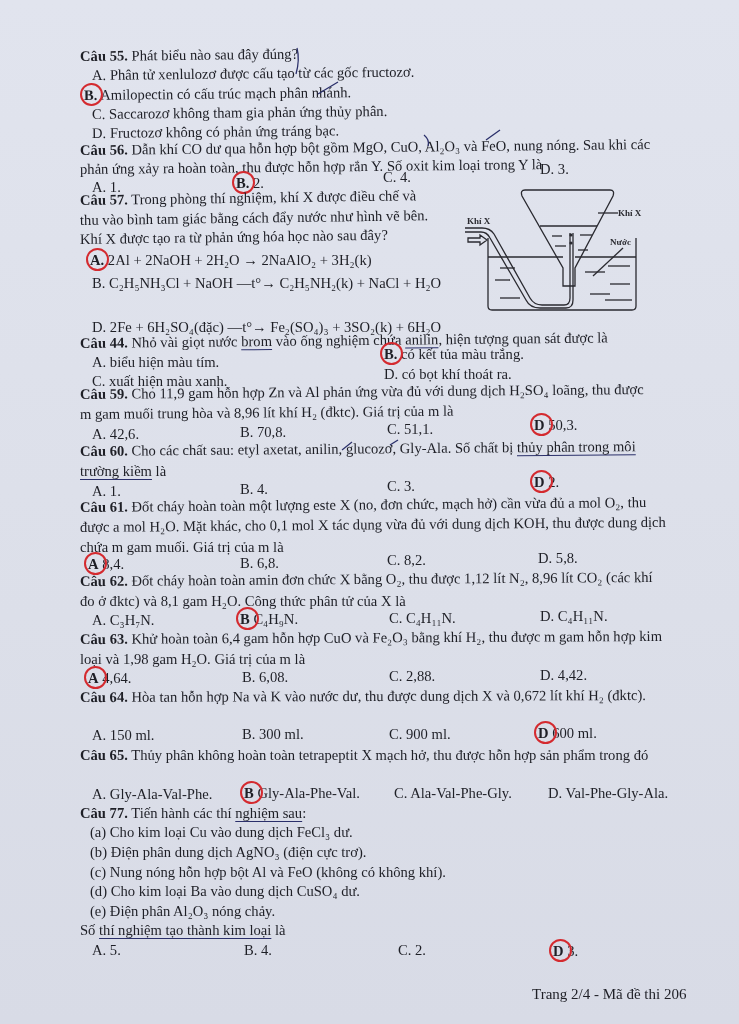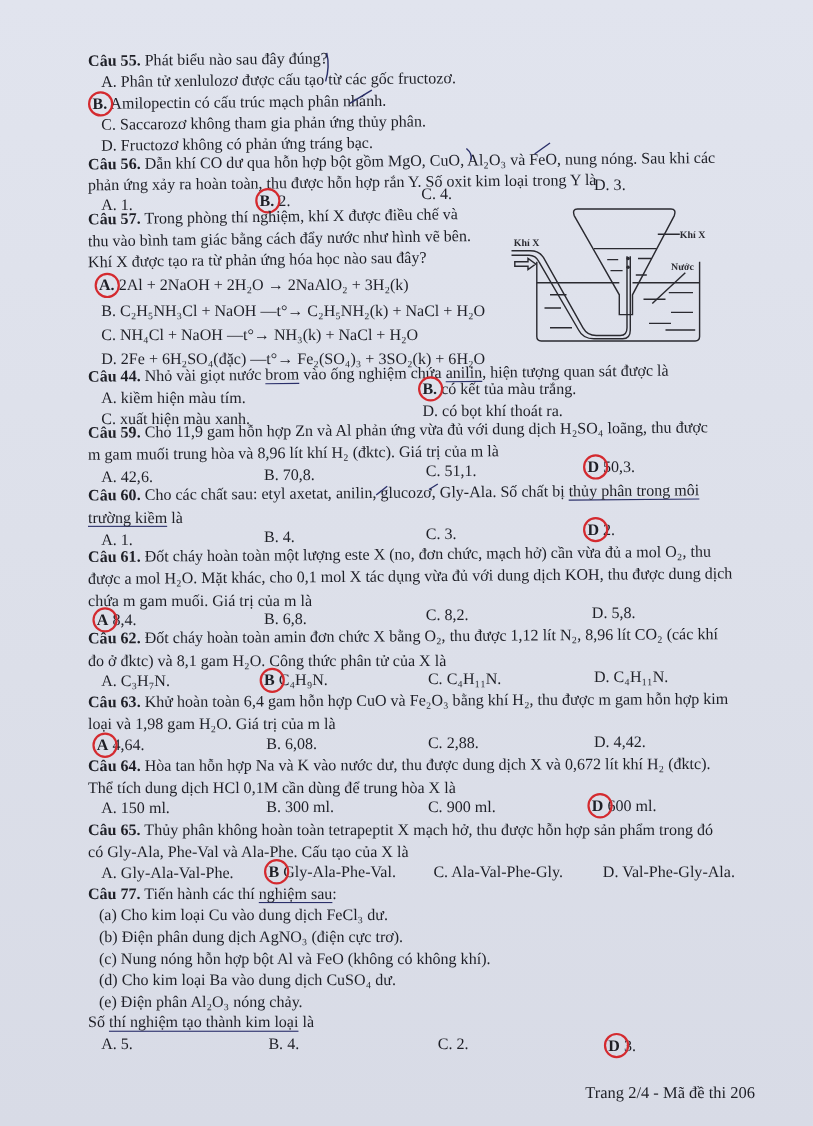--- a/index.html
+++ b/index.html
@@ -65,21 +65,20 @@
     <span class="b">Câu 57.</span>
     <span>Trong phòng thí nghiệm, khí X được điều chế và</span>
   </div>
   <div class="line" style="left:80px;top:211px;transform:rotate(-0.8deg)">thu vào bình tam giác bằng cách đẩy nước như hình vẽ bên.</div>
   <div class="line" style="left:80px;top:230px;transform:rotate(-0.8deg)">Khí X được tạo ra từ phản ứng hóa học nào sau đây?</div>
   <div class="line" style="left:90px;top:251px">
     <span class="circ lbl">A.</span>
     <span>2Al + 2NaOH + 2H₂O → 2NaAlO₂ + 3H₂(k)</span>
   </div>
   <div class="line" style="left:92px;top:274px">B. C₂H₅NH₃Cl + NaOH —t°→ C₂H₅NH₂(k) + NaCl + H₂O</div>
-  <div class="line" style="left:92px;top:296px">C. NH₄Cl + NaOH —t°→ NH₃(k) + NaCl + H₂O</div>
   <div class="line" style="left:92px;top:318px">D. 2Fe + 6H₂SO₄(đặc) —t°→ Fe₂(SO₄)₃ + 3SO₂(k) + 6H₂O</div>
 
   <div class="diagram">
     <svg width="200" height="130" viewBox="0 0 200 130">
       <g fill="none" stroke="#2a2a30" stroke-width="1.3">
 
         <path d="M65 2 L150 2 Q155 2 153 8 L115 80 L115 98 L103 98 L103 80 L62 8 Q60 2 65 2 Z"></path>
         <line x1="80" y1="38" x2="137" y2="38"></line>
 
         <path d="M28 50 L28 118 Q28 122 32 122 L172 122 Q176 122 176 118 L176 50"></path>
@@ -112,21 +111,21 @@
       <text x="158" y="28" font-size="9" font-family="Liberation Serif, serif" fill="#2a2a30" font-weight="bold">Khí X</text>
       <text x="7" y="36" font-size="9" font-family="Liberation Serif, serif" fill="#2a2a30" font-weight="bold">Khí X</text>
       <text x="150" y="57" font-size="9" font-family="Liberation Serif, serif" fill="#2a2a30" font-weight="bold">Nước</text>
     </svg>
   </div>
 
   <div class="line" style="left:80px;top:334px;transform:rotate(-0.6deg)">
     <span class="b">Câu 44.</span>
     <span>Nhỏ vài giọt nước </span><span class="ul">brom</span><span> vào ống nghiệm chứa </span><span class="ul">anilin</span><span>, hiện tượng quan sát được là</span>
   </div>
-  <div class="opt" style="left:92px;top:353px">A. kiềm hiện màu tím.</div>
+  <div class="opt" style="left:92px;top:353px">A. biểu hiện màu tím.</div>
   <div class="opt" style="left:384px;top:345px">
     <span class="circ lbl">B.</span>
     <span>có kết tủa màu trắng.</span>
   </div>
   <div class="opt" style="left:92px;top:372px">C. xuất hiện màu xanh.</div>
   <div class="opt" style="left:384px;top:365px">D. có bọt khí thoát ra.</div>
 
   <div class="line" style="left:80px;top:385px;transform:rotate(-0.5deg)">
     <span class="b">Câu 59.</span>
     <span>Cho 11,9 gam hỗn hợp Zn và Al phản ứng vừa đủ với dung dịch H₂SO₄ loãng, thu được</span>
@@ -192,34 +191,32 @@
     <span>4,64.</span>
   </div>
   <div class="opt" style="left:242px;top:668px">B. 6,08.</div>
   <div class="opt" style="left:389px;top:667px">C. 2,88.</div>
   <div class="opt" style="left:540px;top:666px">D. 4,42.</div>
 
   <div class="line" style="left:80px;top:688px;transform:rotate(-0.2deg)">
     <span class="b">Câu 64.</span>
     <span>Hòa tan hỗn hợp Na và K vào nước dư, thu được dung dịch X và 0,672 lít khí H₂ (đktc).</span>
   </div>
-  <div class="line" style="left:80px;top:708px">Thể tích dung dịch HCl 0,1M cần dùng để trung hòa X là</div>
   <div class="opt" style="left:92px;top:726px">A. 150 ml.</div>
   <div class="opt" style="left:242px;top:725px">B. 300 ml.</div>
   <div class="opt" style="left:389px;top:725px">C. 900 ml.</div>
   <div class="opt" style="left:538px;top:724px">
     <span class="circ lbl">D</span>
     <span>600 ml.</span>
   </div>
 
   <div class="line" style="left:80px;top:746px">
     <span class="b">Câu 65.</span>
     <span>Thủy phân không hoàn toàn tetrapeptit X mạch hở, thu được hỗn hợp sản phẩm trong đó</span>
   </div>
-  <div class="line" style="left:80px;top:766px">có Gly-Ala, Phe-Val và Ala-Phe. Cấu tạo của X là</div>
   <div class="opt" style="left:92px;top:785px">A. Gly-Ala-Val-Phe.</div>
   <div class="opt" style="left:244px;top:784px">
     <span class="circ lbl">B</span>
     <span>Gly-Ala-Phe-Val.</span>
   </div>
   <div class="opt" style="left:394px;top:784px">C. Ala-Val-Phe-Gly.</div>
   <div class="opt" style="left:548px;top:784px">D. Val-Phe-Gly-Ala.</div>
 
   <div class="line" style="left:80px;top:804px">
     <span class="b">Câu 77.</span>

